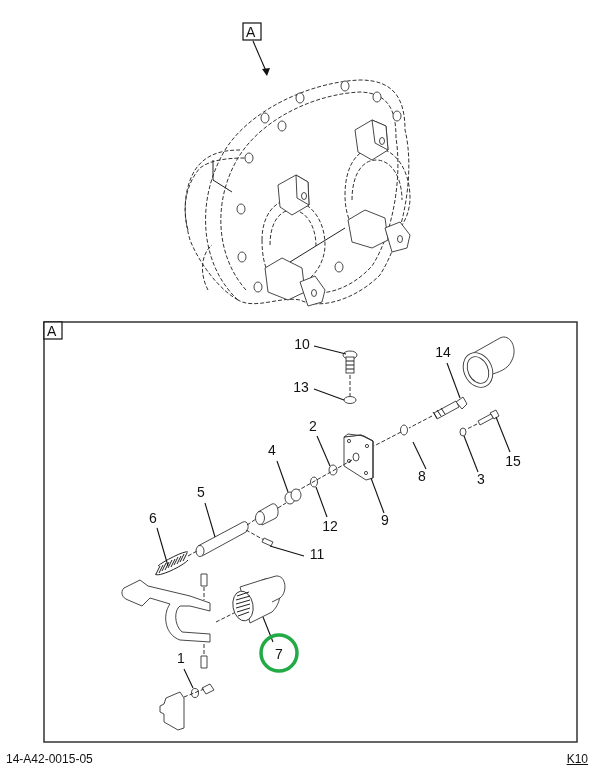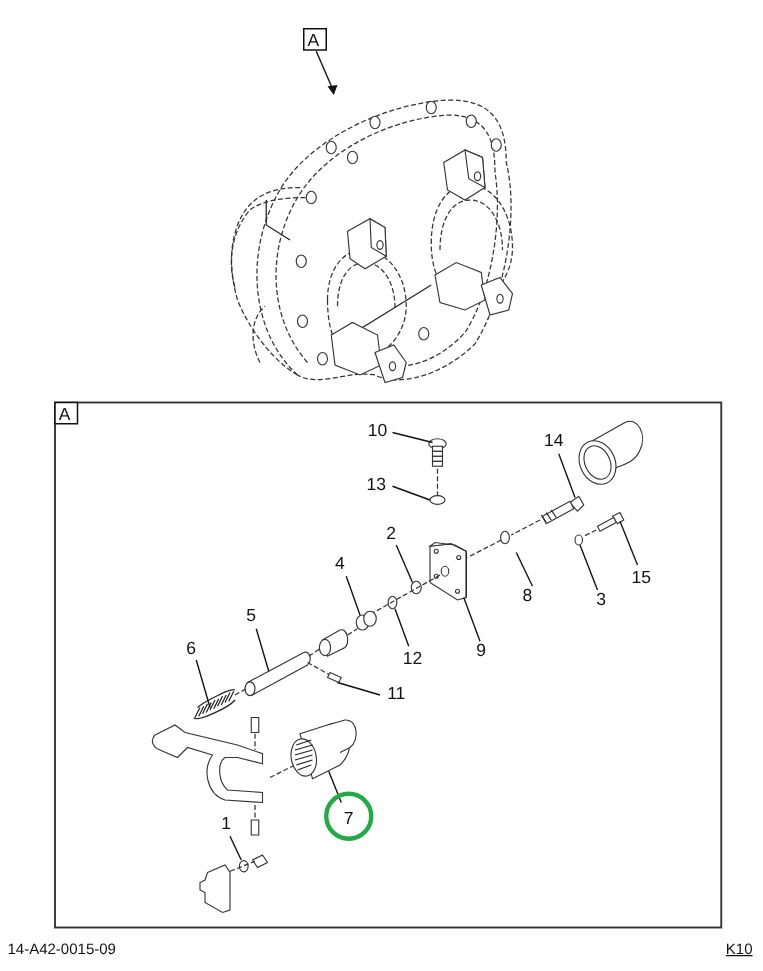--- a/index.html
+++ b/index.html
@@ -7,21 +7,21 @@
            font-family: "Liberation Sans", sans-serif; color: #111; }
     #diagram { position: absolute; left: 0; top: 0; width: 610px; height: 777px; }
     .line { stroke: #222; stroke-width: 1; fill: none; }
     .dash { stroke: #333; stroke-width: 1; fill: none; stroke-dasharray: 4 2; }
     .thin { stroke: #333; stroke-width: 0.9; fill: #fff; }
     .leader { stroke: #111; stroke-width: 1.1; fill: none; }
     .callout { font-family: "Liberation Sans", sans-serif; font-size: 14px; fill: #111; }
     .ref-label { font-family: "Liberation Sans", sans-serif; font-size: 14px; fill: #111; }
     .footer { position: absolute; top: 752px; font-size: 12px; color: #111; }
     #footer-left { left: 6px; }
-    #footer-right { right: 8px; text-decoration: underline; }
+    #footer-right { right: 22px; text-decoration: underline; }
   </style>
 </head>
 <body>
 
 <svg id="diagram" viewBox="0 0 610 777" xmlns="http://www.w3.org/2000/svg">
 
   <g>
     <rect x="243" y="23" width="18" height="17" fill="#fff" stroke="#111" stroke-width="1.2"></rect>
     <text class="ref-label" x="246" y="37">A</text>
     <line class="leader" x1="253" y1="41" x2="266" y2="71"></line>
@@ -216,14 +216,14 @@
     <text class="callout" x="317" y="559" text-anchor="middle">11</text>
     <text class="callout" x="330" y="531" text-anchor="middle">12</text>
     <text class="callout" x="301" y="392" text-anchor="middle">13</text>
     <text class="callout" x="443" y="357" text-anchor="middle">14</text>
     <text class="callout" x="513" y="466" text-anchor="middle">15</text>
   </g>
 
   <circle id="highlight-ring" cx="279" cy="653" r="18" fill="none" stroke="#22aa44" stroke-width="3.5"></circle>
 </svg>
 
-<div class="footer" id="footer-left">14-A42-0015-09</div>
+<div class="footer" id="footer-left">14-A42-0015-05</div>
 <div class="footer" id="footer-right">K10</div>
 
 </body></html>

